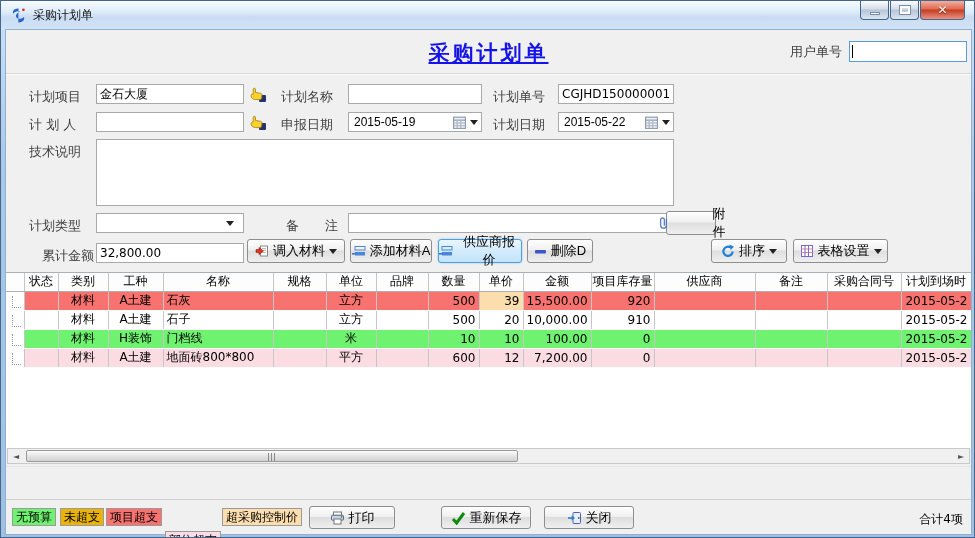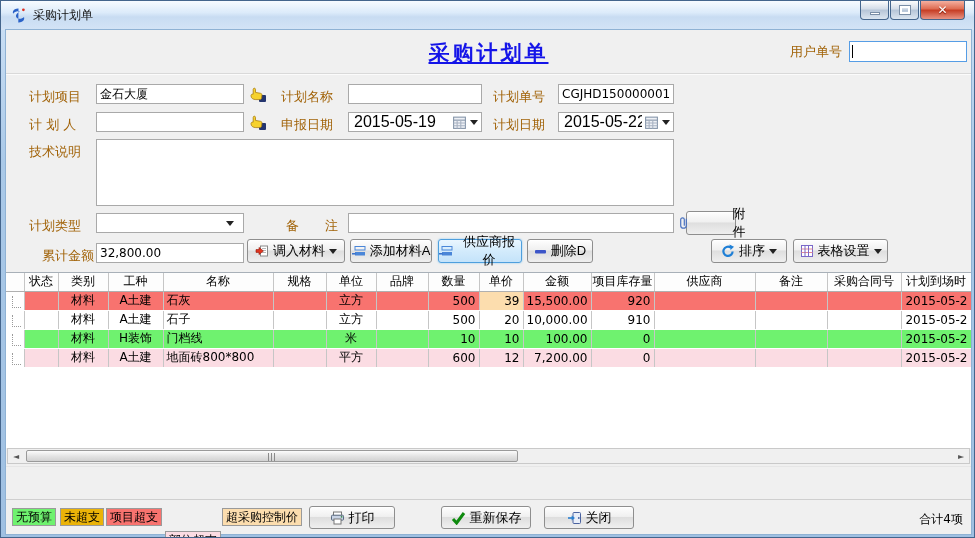--- a/index.html
+++ b/index.html
@@ -23,38 +23,38 @@
     margin-left:1px; cursor:pointer; }
   .winbtn.close { width:45px;
     background:linear-gradient(180deg,#f4b0a0,#dd6a50 45%,#c53b22 50%,#e89484); }
   .g-min { width:10px; height:3px; background:#fff; border:1px solid #7a8ea6; margin-top:6px; }
   .g-max { width:10px; height:8px; border:2px solid #fff; outline:1px solid #7a8ea6; }
   .g-close { color:#fff; font-weight:bold; font-size:12px; text-shadow:0 1px 1px #7a1505; }
   
   .content { position:absolute; left:5px; top:29px; width:965px; height:504px;
     background:#f0f0f0; box-shadow:0 0 0 1px #8fb2d4; }
   .abs { position:absolute; }
-  .flabel { font-size:13px; white-space:pre; color:#a16207; }
+  .flabel { font-size:13px; white-space:pre; color:#404040; }
   .field { background:#fff; border:1px solid #a9a9a9; height:20px; font-size:12px;
     padding:0 3px; color:#000; font-family:"DejaVu Sans",sans-serif; }
   input.field { outline:none; }
   .page-title { top:9px; left:0; width:100%; text-align:center; }
   .page-title span { font-size:21px; font-weight:bold; color:#1414e8;
     text-decoration:underline; letter-spacing:3px; }
   .userno-wrap { top:11px; right:4px; display:flex; align-items:center; }
   .userno-input { width:118px; height:21px; border:1px solid #569de5; background:#fff;
     margin-left:7px; display:flex; align-items:center; padding-left:2px; }
   .caret { width:1px; height:13px; background:#000; }
   .hr1 { top:43px; left:0; width:100%; height:0; border-top:1px solid #d9d9d9;
     border-bottom:1px solid #fbfbfb; }
   .lookup-icon { width:19px; height:17px; cursor:pointer; }
   .dd-arrow { width:0; height:0; border-left:4px solid transparent;
     border-right:4px solid transparent; border-top:5px solid #222; display:inline-block; }
   .datefield { display:flex; align-items:center; }
-  .datefield input { border:none; outline:none; flex:1; width:60px; font-size:16px; padding:0 2px; background:transparent; }
+  .datefield input { border:none; outline:none; flex:1; width:60px; font-size:12px; padding:0 2px; background:transparent; }
   .cal-icon { width:15px; height:15px; margin-right:3px; cursor:pointer; }
   .selectbox { display:flex; align-items:center; justify-content:flex-end; cursor:pointer; }
   .textarea-field { resize:none; outline:none; }
   
   .btn { display:inline-flex; align-items:center; justify-content:center; gap:4px;
     border:1px solid #8e8e8e; border-radius:3px; cursor:pointer; font-size:13px;
     background:linear-gradient(180deg,#fefefe,#f0f0f0 45%,#dedede 50%,#efefef);
     box-shadow:inset 0 1px 0 #fff; color:#000; height:24px; }
   .btn-focus { border:1px solid #4e9fdd; background:linear-gradient(180deg,#eaf6ff,#d3ebfc 50%,#c4e3fa); box-shadow:0 0 2px #7fc0ee; }
   .btn .icon { display:inline-flex; }
@@ -175,21 +175,21 @@
     <span class="abs flabel" style="left:23px;top:113px;">技术说明</span>
     <textarea class="abs field textarea-field" style="left: 90px; top: 109px; width: 578px; height: 67px;"></textarea>
 
     <span class="abs flabel" style="left:23px;top:187px;">计划类型</span>
     <div class="abs field selectbox" style="left:90px;top:183px;width:148px;">
       <span style="flex:1"></span>
       <span class="dd-arrow" style="margin-right:6px;"></span>
     </div>
     <span class="abs flabel" style="left:280px;top:187px;">备　　注</span>
     <input class="abs field" style="left: 342px; top: 183px; width: 326px;" value="">
-    <button class="abs btn" style="left:680px;top:181px;width:50px;gap:44px;">
+    <button class="abs btn" style="left:660px;top:181px;width:50px;gap:44px;">
       <span class="icon">
         <svg width="12" height="15" viewBox="0 0 12 15">
             <path d="M9.3 3.2v6.2a2.8 2.8 0 0 1-5.6 0V3.6a1.8 1.8 0 0 1 3.6 0v5.6" fill="none" stroke="#4a72c0" stroke-width="1.2" stroke-linecap="round"></path>
           </svg>
       </span>
       <span>附件</span>
     </button>
 
     <span class="abs flabel" style="left:36px;top:217px;">累计金额</span>
     <input class="abs field" style="left: 90px; top: 213px; width: 148px;" readonly="" value="32,800.00">

